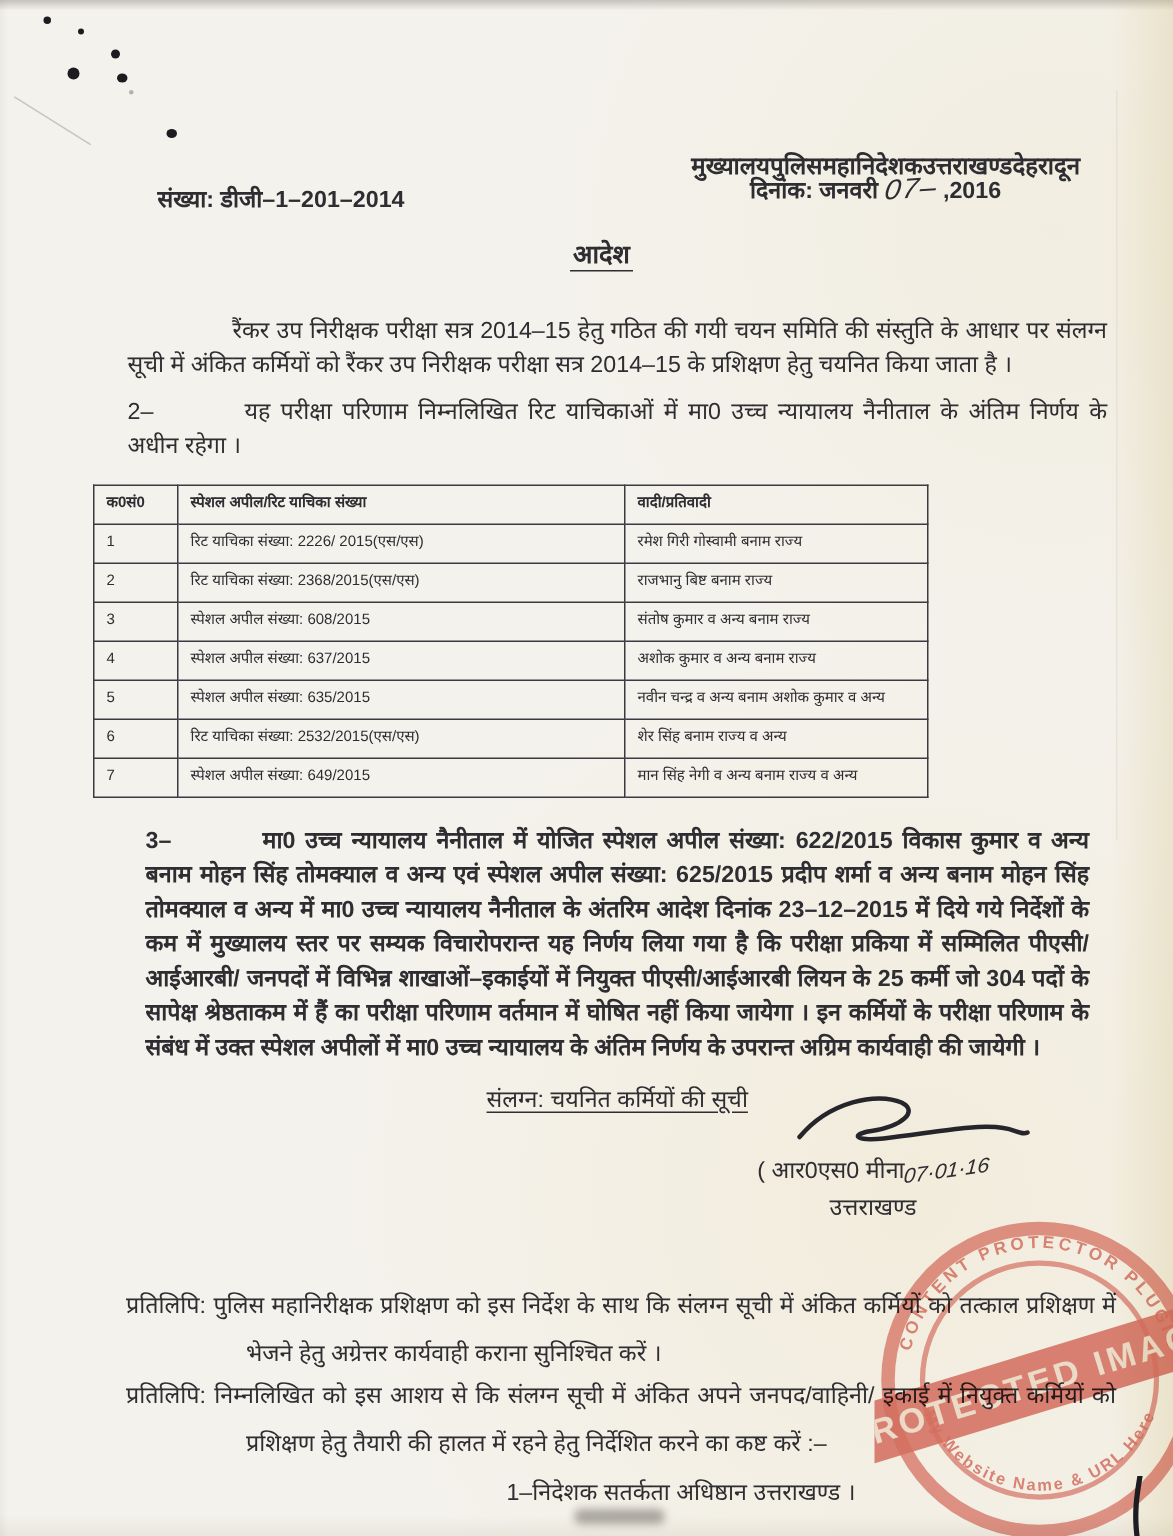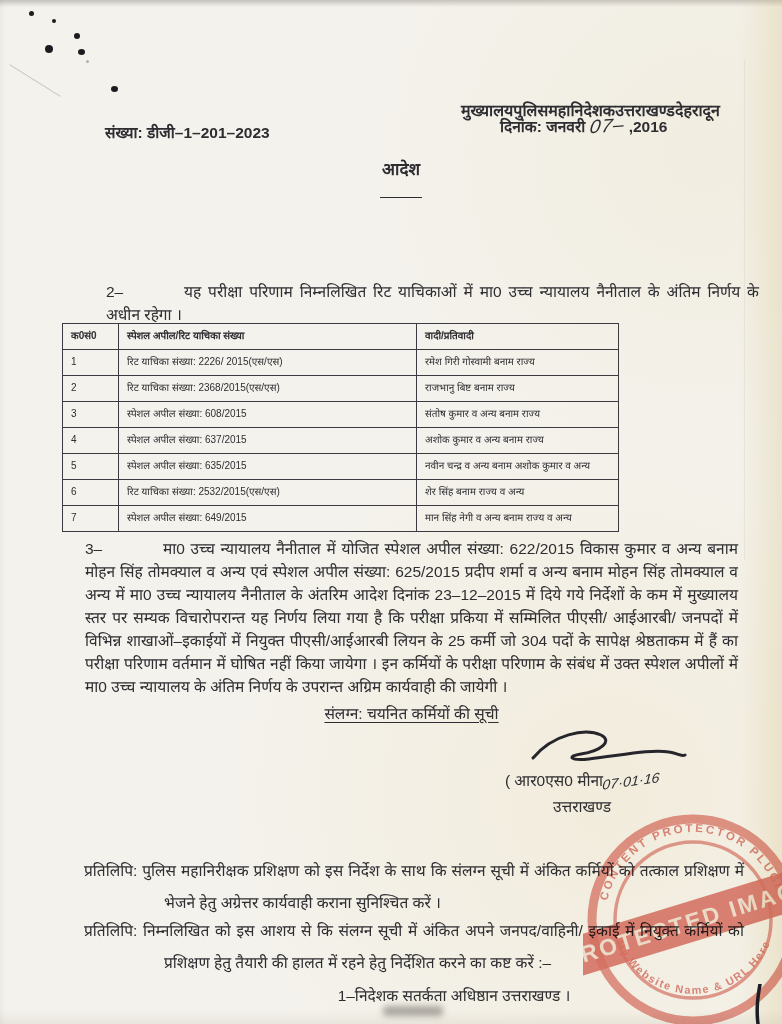--- a/index.html
+++ b/index.html
@@ -21,25 +21,25 @@
     color:#2e2d31;
   }
   .fold-line{position:absolute;left:744px;top:60px;width:1px;height:500px;background:rgba(60,55,45,0.06);}
   
   .hdr-line1{position:absolute;left:105px;top:99px;width:615px;display:flex;justify-content:flex-end;font-size:16px;font-weight:bold;}
   .hdr-line2-left{position:absolute;left:105px;top:121px;font-size:15.5px;font-weight:bold;}
   .hdr-line2-right{position:absolute;left:500px;top:115px;font-size:15.5px;font-weight:bold;white-space:nowrap;}
   .hand{display:inline-block;font-style:italic;font-size:19px;transform:skewX(-12deg) rotate(-4deg);font-weight:normal;letter-spacing:1px;}
   .hand-sm{display:inline-block;font-style:italic;font-size:14px;transform:skewX(-12deg) rotate(-8deg);font-weight:normal;}
   .doc-title{position:absolute;left:0;top:157px;width:782px;text-align:center;}
-  .doc-title span{font-size:17px;font-weight:bold;border-bottom:1.5px solid #2e2d31;padding:0 2px 18px;margin-left:20px;}
+  .doc-title span{font-size:17px;font-weight:bold;border-bottom:1.5px solid #2e2d31;padding:0 2px 1px;margin-left:20px;}
   
   .para{position:absolute;left:85px;width:653px;font-size:15.5px;line-height:23px;text-align:justify;}
   .p1{top:193px;text-indent:70px;}
-  .p2{top:264px;margin-left:21px;}
+  .p2{top:247px;}
   .marker{display:inline-block;width:78px;text-indent:0;}
   .p3{top:537px;}
   .enclosure{text-decoration:underline;text-underline-offset:3px;}
   
   table.cases{position:absolute;left:62px;top:323px;width:557px;border-collapse:collapse;font-size:10px;}
   table.cases td,table.cases th{border:1.6px solid #3b3a40;padding:1px 8px 2px;line-height:22px;text-align:left;vertical-align:top;font-weight:normal;}
   table.cases th{font-weight:bold;}
   col.c-no{width:56px;} col.c-case{width:298px;}
   
   .sig-block{position:absolute;left:432px;top:726px;width:300px;text-align:center;font-size:15.5px;line-height:25px;}
@@ -73,31 +73,32 @@
   <div class="scratch" style="left:5px;top:80px;"></div>
   <div class="fold-line"></div>
 
   <div class="hdr-line1">
     <span>मुख्यालय</span>
     <span>पुलिस</span>
     <span>महानिदेशक</span>
     <span>उत्तराखण्ड</span>
     <span>देहरादून</span>
   </div>
-  <div class="hdr-line2-left">संख्या: डीजी–1–201–2023</div>
+  <div class="hdr-line2-left">संख्या: डीजी–1–201–2014</div>
   <div class="hdr-line2-right">
     <span>दिनांक: जनवरी</span>
     <span class="hand">07–</span>
     <span>,2016</span>
   </div>
 
   <div class="doc-title">
     <span>आदेश</span>
   </div>
 
+  <p class="para p1">रैंकर उप निरीक्षक परीक्षा सत्र 2014–15 हेतु गठित की गयी चयन समिति की संस्तुति के आधार पर संलग्न सूची में अंकित कर्मियों को रैंकर उप निरीक्षक परीक्षा सत्र 2014–15 के प्रशिक्षण हेतु चयनित किया जाता है ।</p>
 
   <p class="para p2">
     <span class="marker">2–</span><span>यह परीक्षा परिणाम निम्नलिखित रिट याचिकाओं में मा0 उच्च न्यायालय नैनीताल के अंतिम निर्णय के अधीन रहेगा ।</span>
   </p>
 
   <table class="cases">
     <colgroup>
         <col class="c-no">
         <col class="c-case">
         <col>
@@ -140,21 +141,21 @@
     </tr>
     <tr>
       <td>7</td>
       <td>स्पेशल अपील संख्या: 649/2015</td>
       <td>मान सिंह नेगी व अन्य बनाम राज्य व अन्य</td>
     </tr>
   </tbody>
     </table>
 
   <div class="para p3">
-    <p style="margin:0;">
+    <p style="margin:12px;font-weight:bold;">
       <span class="marker">3–</span><span>मा0 उच्च न्यायालय नैनीताल में योजित स्पेशल अपील संख्या: 622/2015 विकास कुमार व अन्य बनाम मोहन सिंह तोमक्याल व अन्य एवं स्पेशल अपील संख्या: 625/2015 प्रदीप शर्मा व अन्य बनाम मोहन सिंह तोमक्याल व अन्य में मा0 उच्च न्यायालय नैनीताल के अंतरिम आदेश दिनांक 23–12–2015 में दिये गये निर्देशों के कम में मुख्यालय स्तर पर सम्यक विचारोपरान्त यह निर्णय लिया गया है कि परीक्षा प्रकिया में सम्मिलित पीएसी/ आईआरबी/ जनपदों में विभिन्न शाखाओं–इकाईयों में नियुक्त पीएसी/आईआरबी लियन के 25 कर्मी जो 304 पदों के सापेक्ष श्रेष्ठताकम में हैं का परीक्षा परिणाम वर्तमान में घोषित नहीं किया जायेगा । इन कर्मियों के परीक्षा परिणाम के संबंध में उक्त स्पेशल अपीलों में मा0 उच्च न्यायालय के अंतिम निर्णय के उपरान्त अग्रिम कार्यवाही की जायेगी ।</span>
     </p>
     <p style="margin:4px;text-align:center;">
       <span class="enclosure">संलग्न: चयनित कर्मियों की सूची</span>
     </p>
   </div>
 
   <div class="sig-block">
     <svg class="sig-svg" width="160" height="42" viewBox="0 0 160 42">
       <path d="M6,32 C26,8 58,2 74,9 C86,15 74,25 54,28 C40,30 42,35 62,33 C96,29 124,23 142,26 C150,27 154,31 158,29" fill="none" stroke="#26252b" stroke-width="3" stroke-linecap="round"></path>

